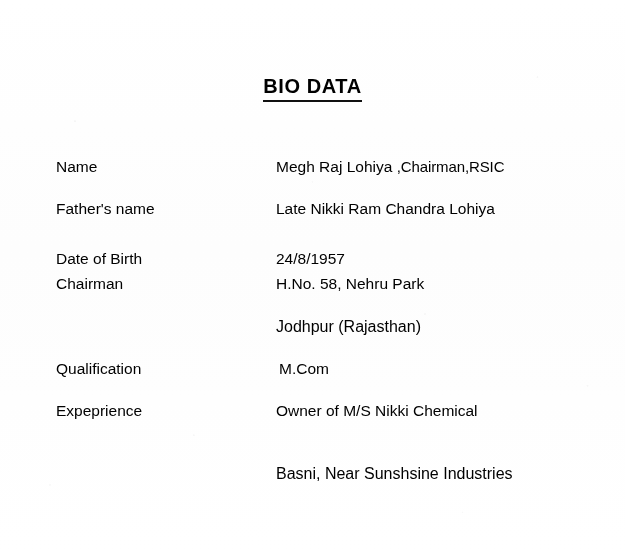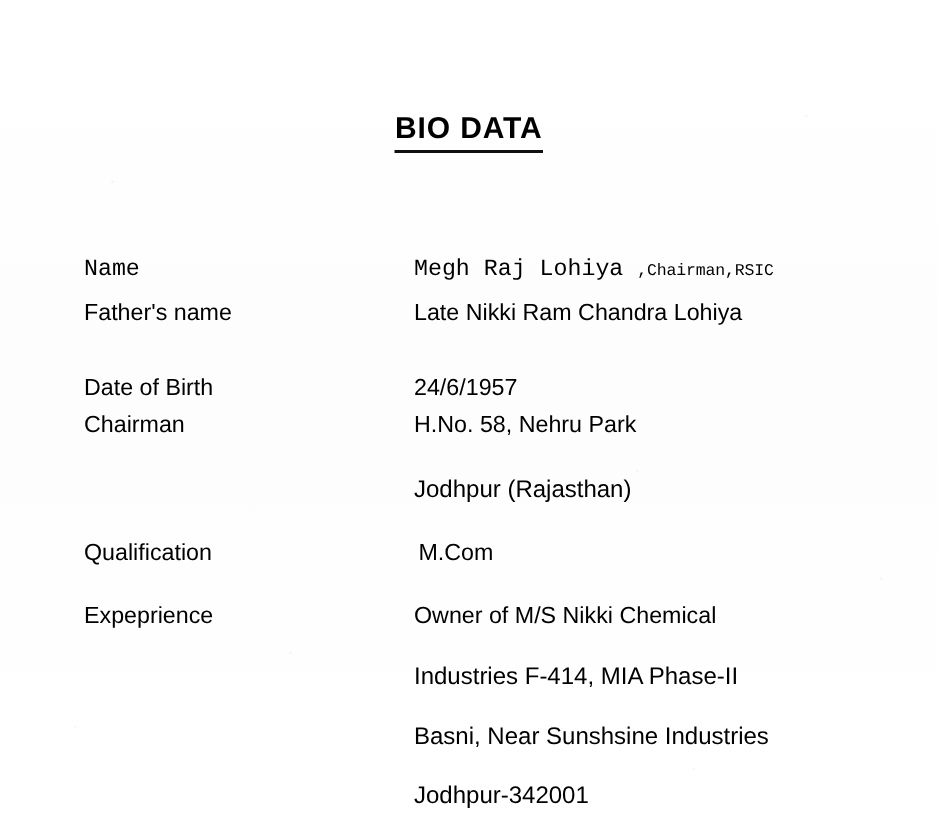--- a/index.html
+++ b/index.html
@@ -74,21 +74,21 @@
   .field-value {
     position: absolute;
     left: 276px;
     top: 0;
     font-size: 15.5px;
     line-height: 22px;
     white-space: nowrap;
   }
   .field-value.indent-qual { left: 279px; }
   .value-suffix {
-    font-size: 11px;
+    font-size: 15px;
     letter-spacing: -0.1px;
   }
 
   
   .value-only {
     position: absolute;
     left: 276px;
     font-size: 16px;
     line-height: 22px;
     white-space: nowrap;
@@ -98,47 +98,45 @@
 <body>
 
 <div id="page">
 
   <div id="paper-grain"></div>
 
   <div id="doc-title">
     <span class="title-text">BIO DATA</span>
   </div>
 
-  <div class="field-row" style="top:168px;font-family:Liberation Mono, monospace;">
+  <div class="field-row" style="top:156px;">
     <span class="field-label">Name</span>
     <span class="field-value"><span>Megh Raj Lohiya </span><span class="value-suffix">,Chairman,RSIC</span></span>
   </div>
 
   <div class="field-row" style="top:198px;">
     <span class="field-label">Father's name</span>
     <span class="field-value">Late Nikki Ram Chandra Lohiya</span>
   </div>
 
   <div class="field-row" style="top:248px;">
     <span class="field-label">Date of Birth</span>
-    <span class="field-value">24/6/1957</span>
+    <span class="field-value">24/8/1957</span>
   </div>
 
   <div class="field-row" style="top:273px;">
     <span class="field-label">Chairman</span>
     <span class="field-value">H.No. 58, Nehru Park</span>
   </div>
   <span class="value-only" style="top:316px;">Jodhpur (Rajasthan)</span>
 
   <div class="field-row" style="top:400px;">
     <span class="field-label">Expeprience</span>
     <span class="field-value">Owner of M/S Nikki Chemical</span>
   </div>
 
   <div class="field-row" style="top:358px;">
     <span class="field-label">Qualification</span>
     <span class="field-value indent-qual">M.Com</span>
   </div>
-  <span class="value-only" style="top:441px;">Industries F-414, MIA Phase-II</span>
-  <span class="value-only" style="top:481px;">Basni, Near Sunshsine Industries</span>
-  <span class="value-only" style="top:520px;">Jodhpur-342001</span>
+  <span class="value-only" style="top:463px;">Basni, Near Sunshsine Industries</span>
 
 </div>
 
 </body></html>

